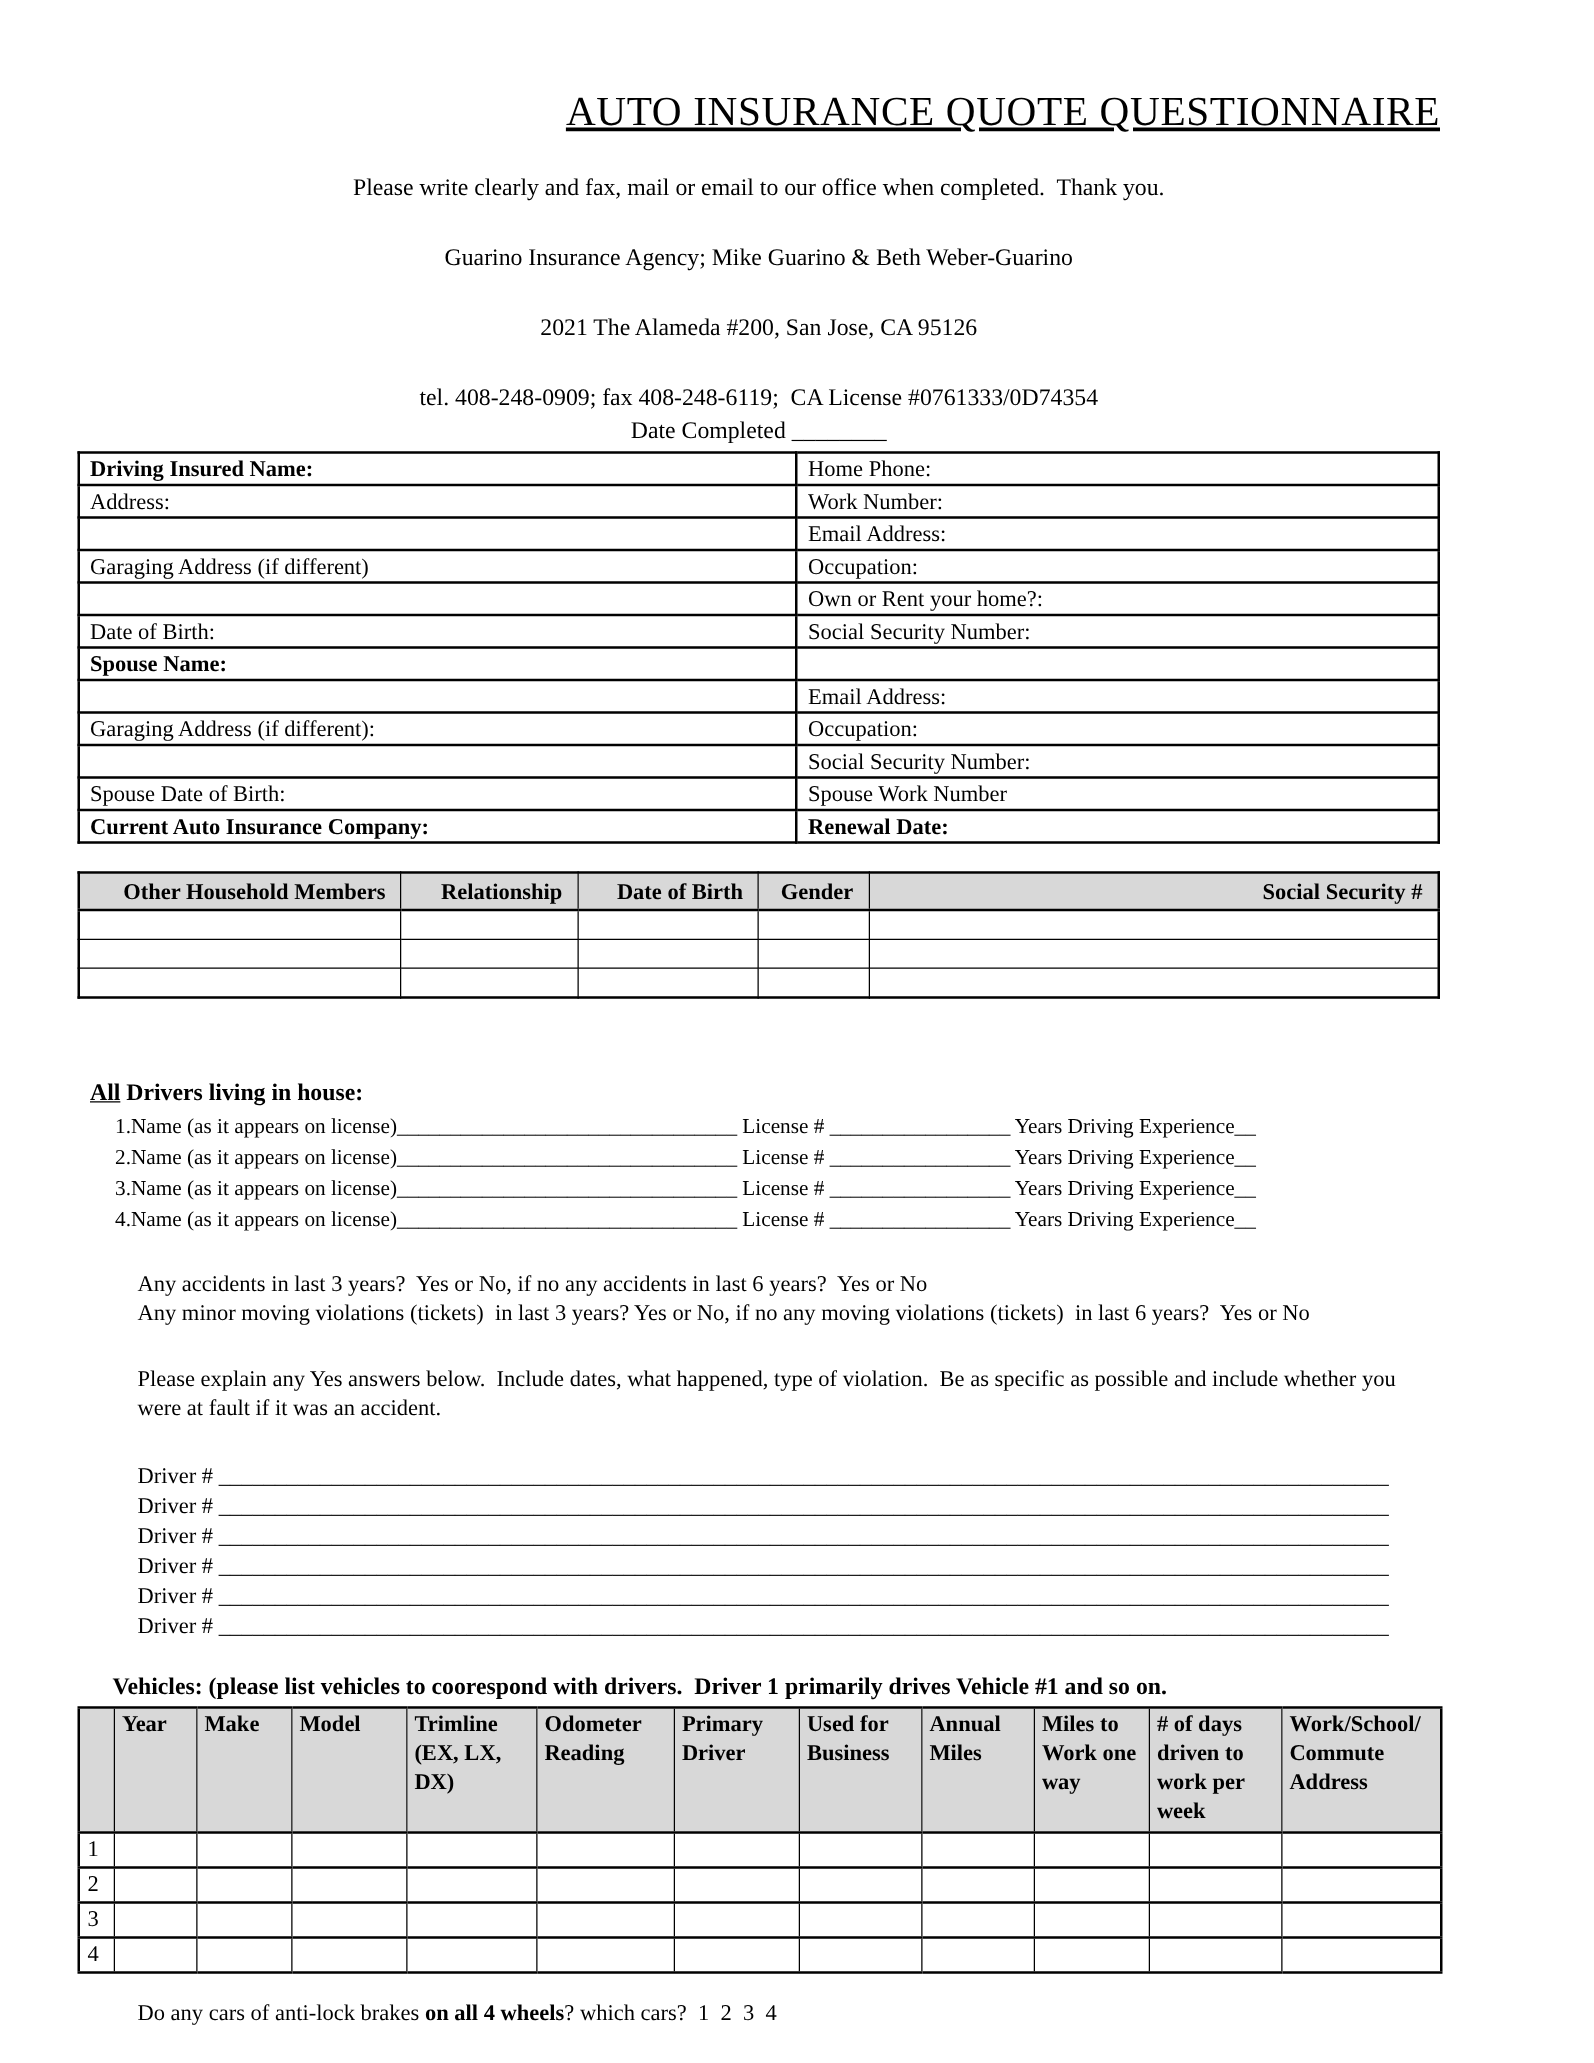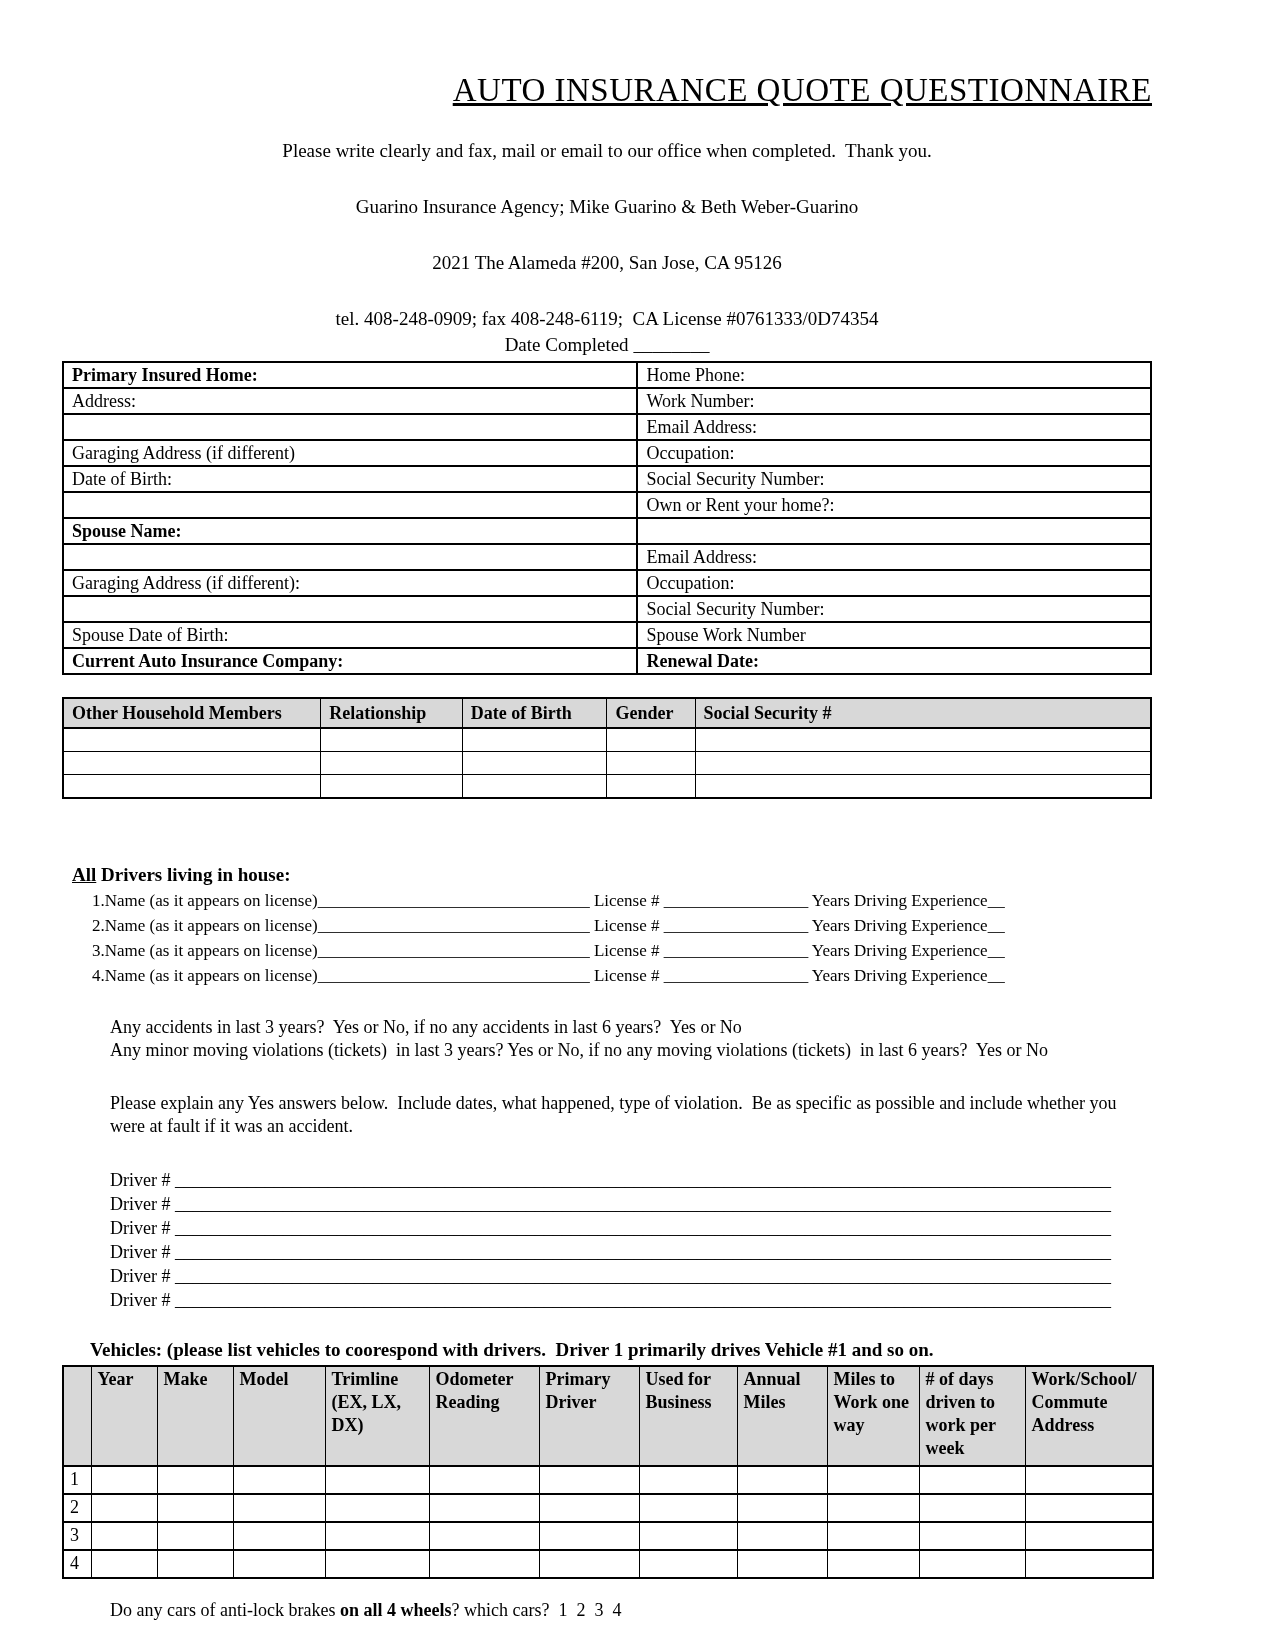--- a/index.html
+++ b/index.html
@@ -57,21 +57,21 @@
   
   .household-table {
     width: 1090px;
     margin-top: 22px;
     border: 2px solid #000;
   }
   .household-table th, .household-table td {
     border: 1px solid #000;
     font-size: 18px;
     padding: 0 12px 0 8px;
-    text-align: left;
+    text-align: right;
     vertical-align: middle;
     overflow: hidden;
     font-family: Liberation Serif, serif;
   }
   .household-table th {
     background: #d8d8d8;
     height: 28px;
     border-bottom: 2px solid #000;
   }
   .household-table td { height: 22px; }
@@ -165,42 +165,42 @@
     </div>
   </div>
 
   <table class="insured-table">
     <colgroup>
         <col class="lcol">
         <col class="rcol">
       </colgroup>
     <tbody>
       <tr>
-        <td class="bold"><span class="t">Primary Insured Home:</span></td>
+        <td class="bold"><span class="t">Driving Insured Name:</span></td>
         <td><span class="t">Home Phone:</span></td>
       </tr>
       <tr>
         <td><span class="t">Address:</span></td>
         <td><span class="t">Work Number:</span></td>
       </tr>
       <tr>
         <td><span class="t"></span></td>
         <td><span class="t">Email Address:</span></td>
       </tr>
       <tr>
         <td><span class="t">Garaging Address (if different)</span></td>
         <td><span class="t">Occupation:</span></td>
       </tr>
       <tr>
+        <td><span class="t"></span></td>
+        <td><span class="t">Own or Rent your home?:</span></td>
+      </tr>
+      <tr>
         <td><span class="t">Date of Birth:</span></td>
         <td><span class="t">Social Security Number:</span></td>
-      </tr>
-      <tr>
-        <td><span class="t"></span></td>
-        <td><span class="t">Own or Rent your home?:</span></td>
       </tr>
       <tr>
         <td class="bold"><span class="t">Spouse Name:</span></td>
         <td><span class="t"></span></td>
       </tr>
       <tr>
         <td><span class="t"></span></td>
         <td><span class="t">Email Address:</span></td>
       </tr>
       <tr>

